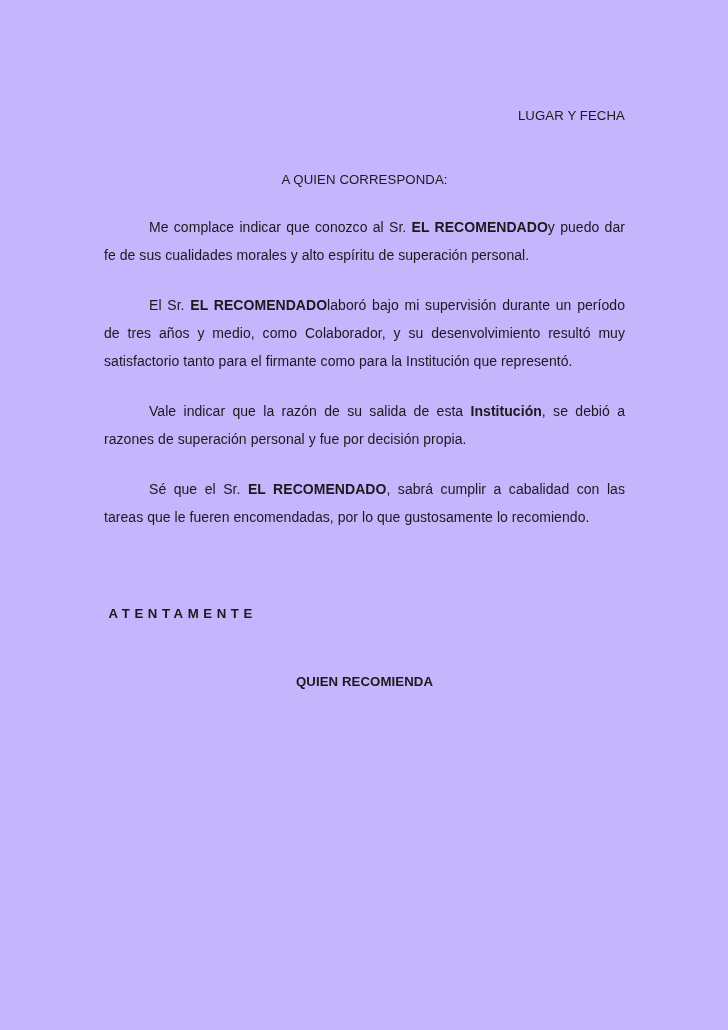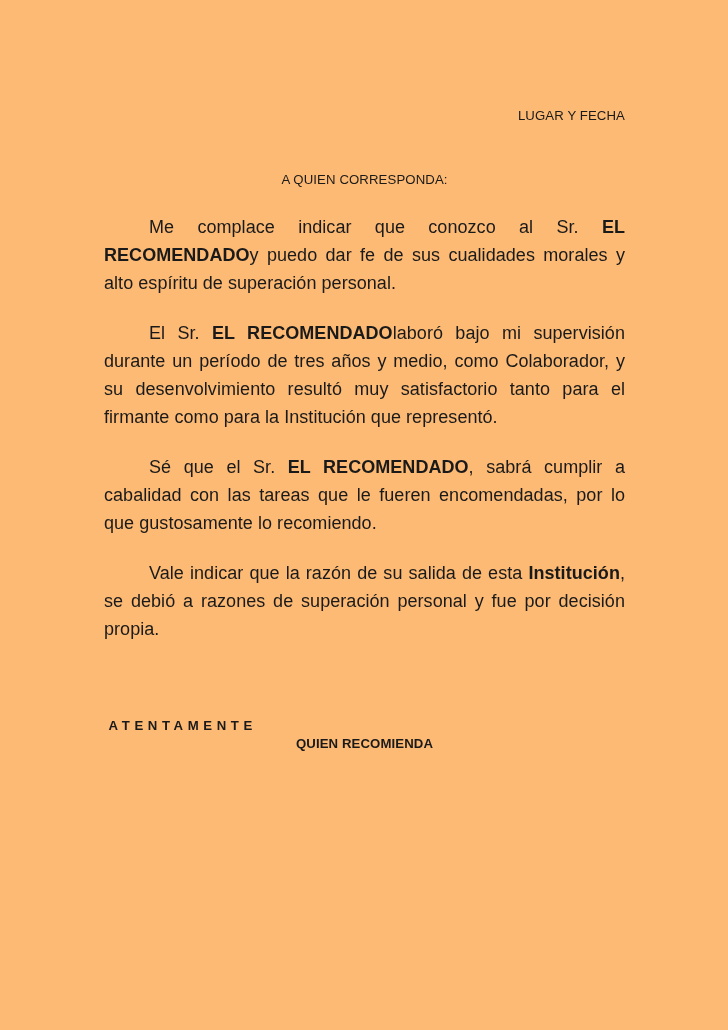--- a/index.html
+++ b/index.html
@@ -5,21 +5,21 @@
 <style>
   html, body {
     margin: 0;
     padding: 0;
     background: #ffffff;
   }
   .page {
     position: relative;
     width: 728px;
     height: 1030px;
-    background: #fdba74;
+    background: #c4b5fd;
     margin: 0 auto;
     overflow: hidden;
     font-family: "Liberation Sans", sans-serif;
     color: #1a1a1a;
     -webkit-font-smoothing: antialiased;
   }
   .content {
     position: absolute;
     left: 104px;
     top: 0;
@@ -39,21 +39,21 @@
     margin-top: 46px;
     font-size: 13.2px;
     font-weight: normal;
     line-height: 18px;
     letter-spacing: 0.1px;
     text-align: center;
   }
 
   .para {
     margin-top: 22px;
-    font-size: 18px;
+    font-size: 14px;
     line-height: 28px;
     text-align: justify;
     text-justify: inter-word;
     text-indent: 45px;
     letter-spacing: 0.05px;
   }
   .para.first {
     margin-top: 24px;
   }
   .para b {
@@ -63,40 +63,41 @@
   .closing-atentamente {
     margin-top: 74px;
     font-size: 13.2px;
     font-weight: bold;
     letter-spacing: 4.6px;
     line-height: 18px;
     text-indent: 4.6px;
   }
 
   .closing-signer {
+    margin-top: 50px;
     text-align: center;
     font-size: 13.2px;
     font-weight: bold;
     line-height: 18px;
     letter-spacing: 0.1px;
   }
 </style>
 </head>
 <body>
 
 <div class="page">
   <div class="content">
 
     <div class="date-line">LUGAR Y FECHA</div>
 
     <div class="salutation">A QUIEN CORRESPONDA:</div>
 
     <div class="para first"><span>Me complace indicar que conozco al Sr. </span><b>EL RECOMENDADO</b><span>y puedo dar fe de sus cualidades morales y alto espíritu de superación personal.</span></div>
     <div class="para"><span>El Sr. </span><b>EL RECOMENDADO</b><span>laboró bajo mi supervisión durante un período de tres años y medio, como Colaborador, y su desenvolvimiento resultó muy satisfactorio tanto para el firmante como para la Institución que representó.</span></div>
+    <div class="para"><span>Vale indicar que la razón de su salida de esta </span><b>Institución</b><span>, se debió a razones de superación personal y fue por decisión propia.</span></div>
     <div class="para"><span>Sé que el Sr. </span><b>EL RECOMENDADO</b><span>, sabrá cumplir a cabalidad con las tareas que le fueren encomendadas, por lo que gustosamente lo recomiendo.</span></div>
-    <div class="para"><span>Vale indicar que la razón de su salida de esta </span><b>Institución</b><span>, se debió a razones de superación personal y fue por decisión propia.</span></div>
 
     <div class="closing-atentamente">ATENTAMENTE</div>
 
     <div class="closing-signer">QUIEN RECOMIENDA</div>
 
   </div>
 </div>
 
 </body></html>

